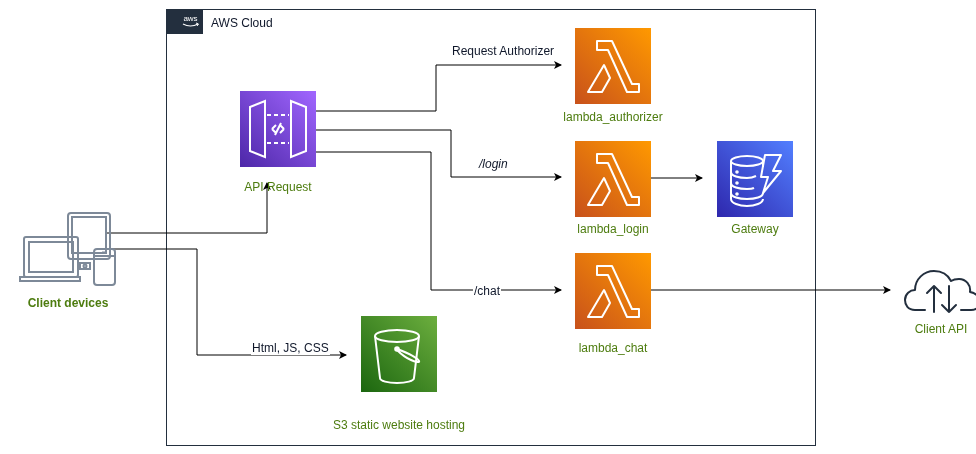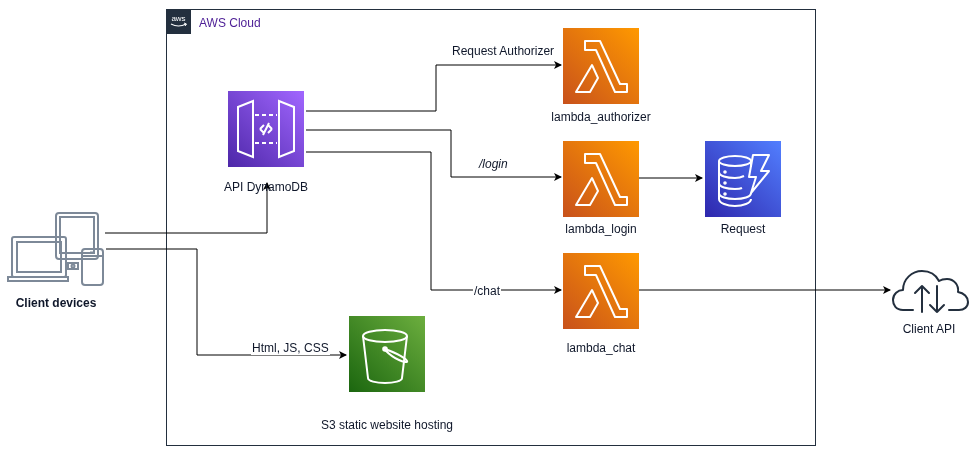--- a/index.html
+++ b/index.html
@@ -1,23 +1,23 @@
 <!DOCTYPE html>
 <html><head>
 <meta charset="utf-8">
 <style>
   html, body { margin: 0; padding: 0; background: #ffffff; }
   body { width: 976px; height: 454px; position: relative; overflow: hidden;
          font-family: "Liberation Sans", "DejaVu Sans", sans-serif; color: #232f3e; }
-  .abs { position: absolute; }
+  .abs { position: absolute; padding-left: 12px; }
   .cloud-frame { left: 166px; top: 9px; width: 650px; height: 437px; border: 1px solid #232f3e; box-sizing: border-box; }
   .aws-badge { left: 166px; top: 9px; width: 25px; height: 25px; background: #232f3e; }
-  .cloud-title { left: 199px; top: 16px; font-size: 12px; color: #4c1d95; }
+  .cloud-title { left: 199px; top: 16px; font-size: 12px; color: #0f172a; }
   .icon-tile { width: 76px; height: 76px; }
-  .label { font-size: 12px; color: #0f172a; text-align: center; white-space: nowrap; }
+  .label { font-size: 12px; color: #4d7c0f; text-align: center; white-space: nowrap; }
   .edge-label { font-size: 12px; color: #0f172a; background: #fff; white-space: nowrap; padding: 0 1px; }
   svg.wires { position: absolute; left: 0; top: 0; }
 </style>
 </head>
 <body>
 
 <div class="abs cloud-frame"></div>
 <div class="abs aws-badge">
   <svg width="25" height="25" viewBox="0 0 25 25">
     <text x="12.5" y="12" text-anchor="middle" font-size="8" fill="#fff" font-family="Liberation Sans, sans-serif">aws</text>
@@ -82,21 +82,21 @@
       </defs>
     <rect width="76" height="76" fill="url(#gpurple)"></rect>
     <g fill="none" stroke="#fff" stroke-width="2">
       <path d="M10 16 L25 10 V66 L10 60 Z"></path>
       <path d="M66 16 L51 10 V66 L66 60 Z"></path>
       <path d="M27 24 H49 M27 52 H49" stroke-dasharray="4 3"></path>
       <path d="M32 38 L36 34 M32 38 L36 42 M44 38 L40 34 M44 38 L40 42 M41 32 L35 44"></path>
     </g>
   </svg>
 </div>
-<div class="abs label" style="left:221px; top:180px; width:90px;">API DynamoDB</div>
+<div class="abs label" style="left:221px; top:180px; width:90px;">API Request</div>
 
 <div class="abs icon-tile" style="left:563px; top:28px;">
   <svg width="76" height="76" viewBox="0 0 76 76">
     <defs>
         <linearGradient id="gorange" x1="0" y1="1" x2="1" y2="0">
           <stop offset="0" stop-color="#c8511b"></stop>
           <stop offset="1" stop-color="#ff9900"></stop>
         </linearGradient>
       </defs>
     <rect width="76" height="76" fill="url(#gorange)"></rect>
@@ -137,21 +137,21 @@
       <path d="M14 42 C14 46 22 48 30 48 C33 48 35 48 37 47"></path>
       <path d="M14 52 C14 56 22 58 30 58 C38 58 46 56 46 52"></path>
       <path d="M46 20 V26"></path>
       <path d="M48 14 H64 L56 30 H64 L46 52 L51 36 H44 Z" stroke-linejoin="round"></path>
       <circle cx="20" cy="31" r="0.8" fill="#fff"></circle>
       <circle cx="20" cy="42" r="0.8" fill="#fff"></circle>
       <circle cx="20" cy="53" r="0.8" fill="#fff"></circle>
     </g>
   </svg>
 </div>
-<div class="abs label" style="left:693px; top:222px; width:100px;">Request</div>
+<div class="abs label" style="left:693px; top:222px; width:100px;">Gateway</div>
 
 <div class="abs icon-tile" style="left:349px; top:316px;">
   <svg width="76" height="76" viewBox="0 0 76 76">
     <defs>
         <linearGradient id="ggreen" x1="0" y1="1" x2="1" y2="0">
           <stop offset="0" stop-color="#1b660f"></stop>
           <stop offset="1" stop-color="#6cae3e"></stop>
         </linearGradient>
       </defs>
     <rect width="76" height="76" fill="url(#ggreen)"></rect>

